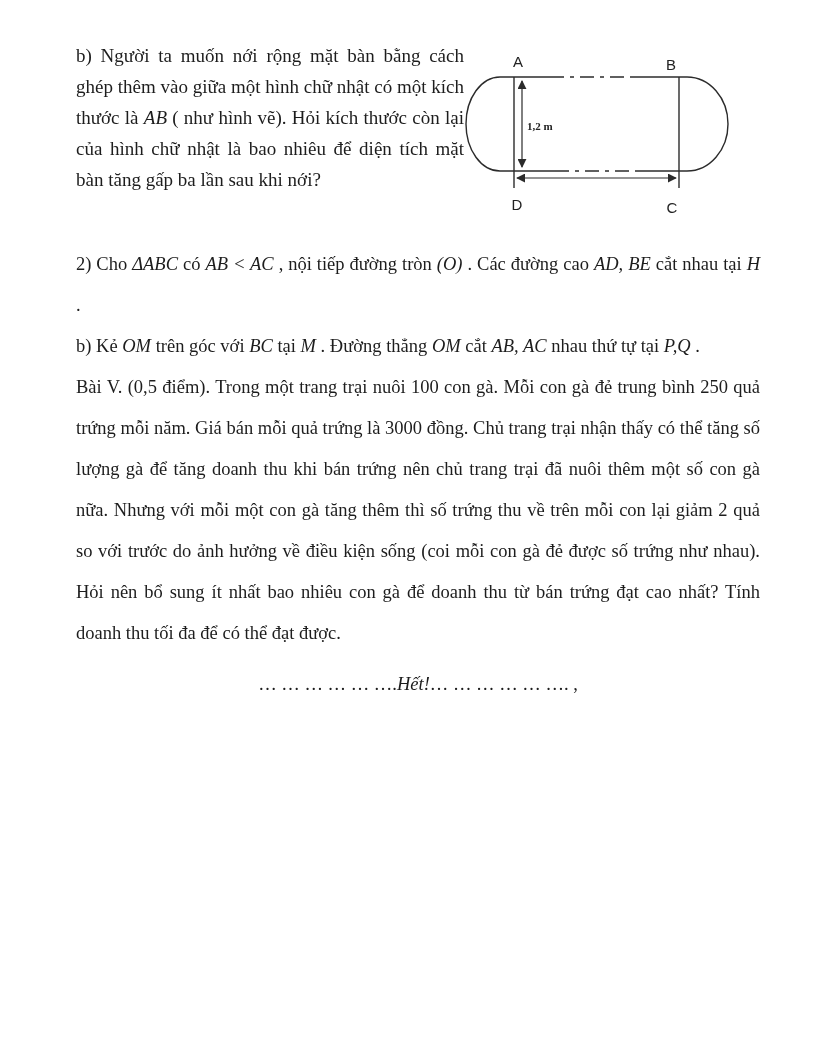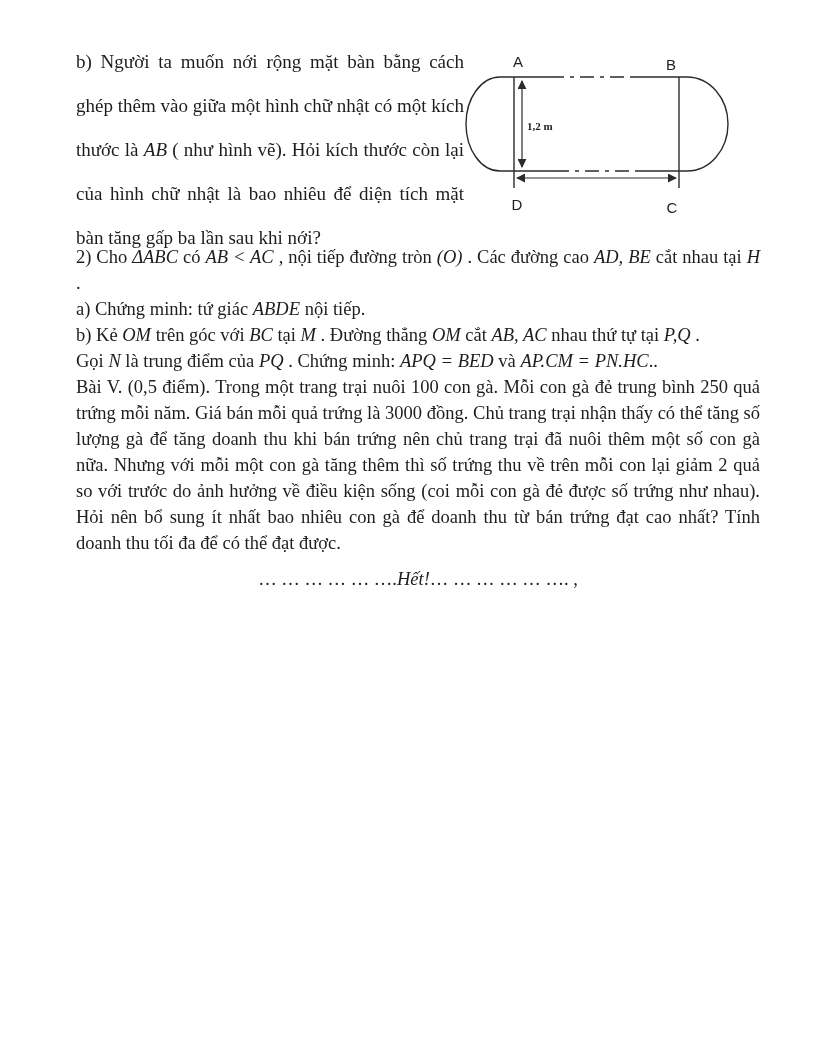--- a/index.html
+++ b/index.html
@@ -12,37 +12,37 @@
     font-family: "Liberation Serif", serif;
     color: #1d1d1d;
     overflow: hidden;
   }
   .col-para {
     position: absolute;
     left: 76px;
     top: 40px;
     width: 388px;
     font-size: 19px;
-    line-height: 44px;
+    line-height: 31px;
     text-align: justify;
   }
   .figure-box {
     position: absolute;
     left: 455px;
     top: 45px;
     width: 320px;
     height: 175px;
   }
   .body-text {
     position: absolute;
     left: 76px;
     top: 244px;
     width: 684px;
     font-size: 18.5px;
-    line-height: 26px;
+    line-height: 41px;
     text-align: justify;
   }
   .body-text p { margin: 0; }
   .het-line {
     margin-top: 10px;
     text-align: center;
     font-size: 18.5px;
   }
   .it { font-style: italic; }
   .bd { font-weight: normal; }
@@ -92,21 +92,19 @@
       <text x="63" y="22" text-anchor="middle">A</text>
       <text x="216" y="25" text-anchor="middle">B</text>
       <text x="62" y="165" text-anchor="middle">D</text>
       <text x="217" y="168" text-anchor="middle">C</text>
       <text class="dim-label" x="72" y="85">1,2 m</text>
     </svg>
   </div>
 
   <div class="body-text">
     <p><span>2) Cho </span><span class="it">ΔABC</span><span> có </span><span class="it">AB &lt; AC</span><span> , nội tiếp đường tròn </span><span class="it">(O)</span><span> . Các đường cao </span><span class="it">AD, BE</span><span> cắt nhau tại </span><span class="it">H</span><span> .</span></p>
-    <p><span>a) Chứng minh: tứ giác </span><span class="it">ABDE</span><span>  nội tiếp.</span></p>
     <p><span>b) Kẻ </span><span class="it">OM</span><span> trên góc với </span><span class="it">BC</span><span> tại </span><span class="it">M</span><span> . Đường thẳng </span><span class="it">OM</span><span> cắt </span><span class="it">AB, AC</span><span> nhau thứ tự tại </span><span class="it">P,Q</span><span> .</span></p>
-    <p><span>Gọi </span><span class="it">N</span><span> là trung điểm của </span><span class="it">PQ</span><span> . Chứng minh: </span><span class="it">APQ = BED</span><span> và </span><span class="it">AP.CM = PN.HC</span><span>..</span></p>
     <p><span class="bd">Bài V. (0,5 điểm).</span><span> Trong một trang trại nuôi 100 con gà. Mỗi con gà đẻ trung bình 250 quả trứng mỗi năm. Giá bán mỗi quả trứng là 3000 đồng. Chủ trang trại nhận thấy có thể tăng số lượng gà để tăng doanh thu khi bán trứng nên chủ trang trại đã nuôi thêm một số con gà nữa. Nhưng với mỗi một  con gà tăng thêm thì số trứng thu về trên mỗi con lại giảm 2 quả so với trước do ảnh hưởng về điều kiện sống (coi mỗi con gà đẻ được số trứng như nhau). Hỏi nên bổ sung ít nhất bao nhiêu con gà để doanh thu từ bán trứng đạt cao nhất? Tính doanh thu tối đa để có thể đạt được.</span></p>
 
     <div class="het-line"><span>… … … … … ….</span><span class="it">Hết!</span><span>… … … … … …. ,</span></div>
   </div>
 
 </div>
 
 </body></html>

